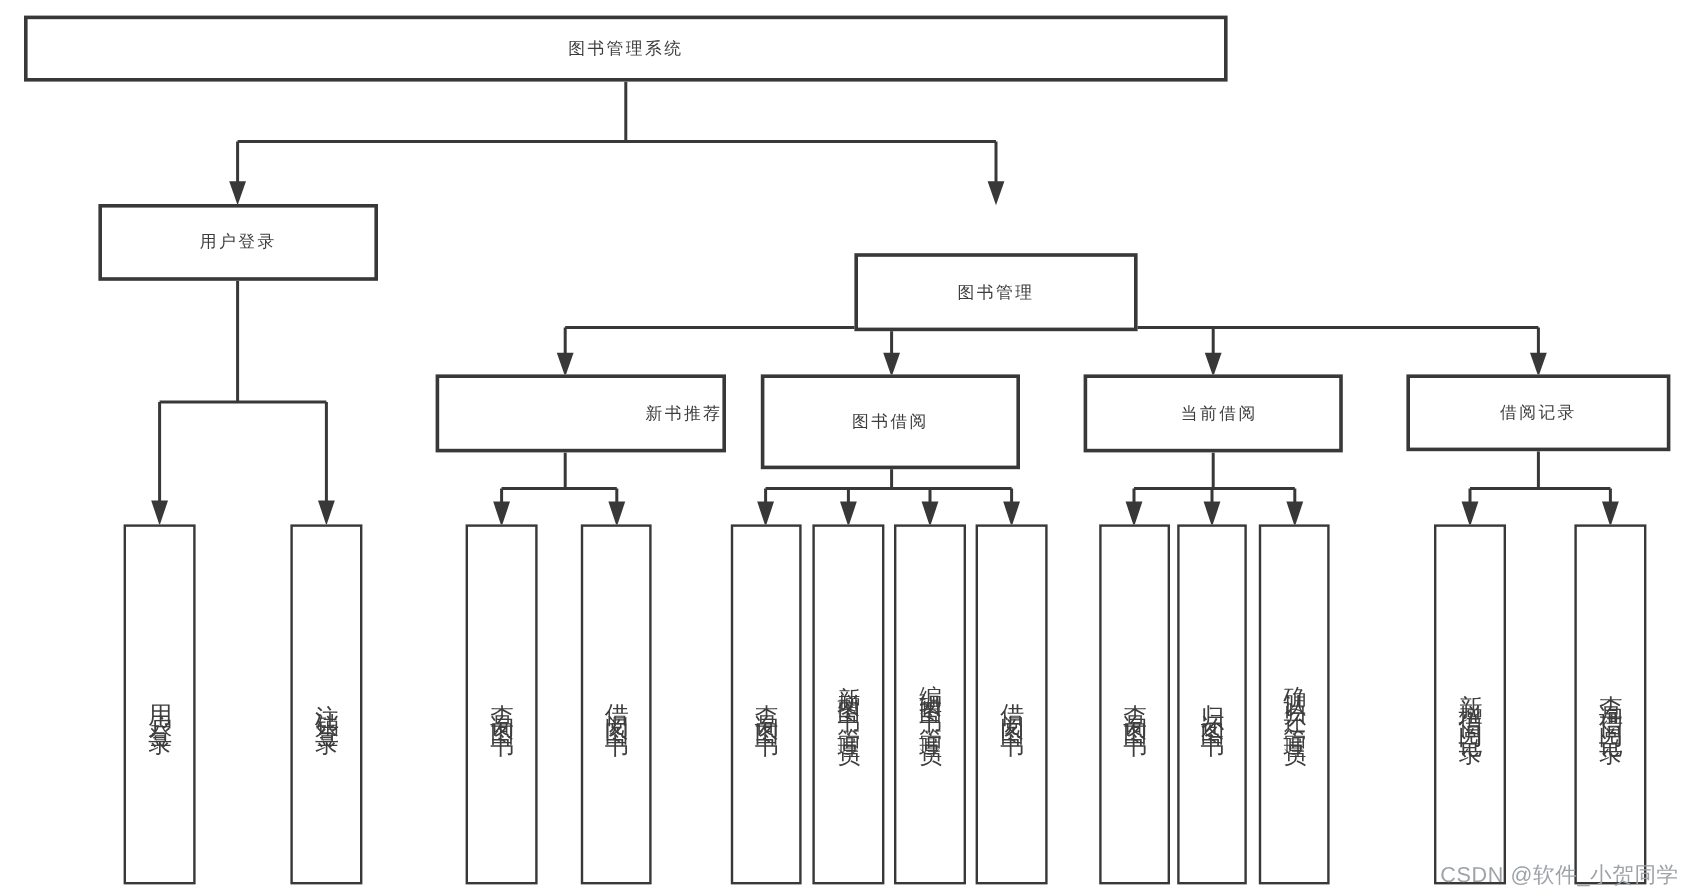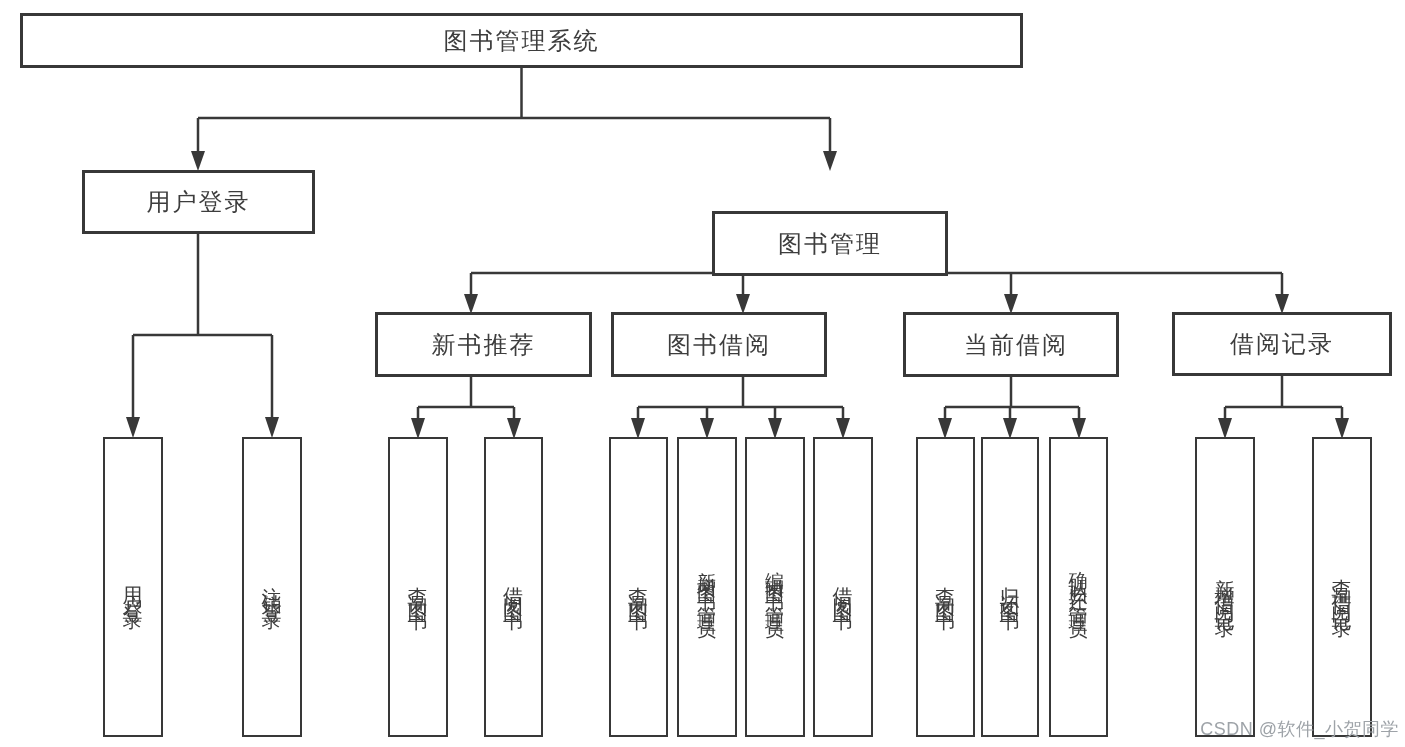--- a/index.html
+++ b/index.html
@@ -29,30 +29,30 @@
   .carrow { fill: var(--line); stroke: none; }
 
   
   .hbox {
     position: absolute;
     border: 3px solid var(--line);
     background: var(--background);
     display: flex;
     align-items: center;
     justify-content: center;
-    font-size: 24px;
+    font-size: 14px;
     letter-spacing: 2px;
     color: var(--text);
     white-space: nowrap;
   }
   #node-root          { left: 20px;   top: 13px;  width: 1003px; height: 55px; }
   #node-user-login    { left: 82px;   top: 170px; width: 233px;  height: 64px; }
   #node-book-mgmt     { left: 712px;  top: 169px; width: 236px;  height: 65px; margin-top: 42px; }
-  #node-new-book      { left: 375px;  top: 312px; width: 217px;  height: 65px; }
-  #node-book-borrow   { left: 611px;  top: 312px; width: 216px;  height: 65px; }
+  #node-new-book      { left: 363px;  top: 312px; width: 242px;  height: 65px; justify-content: flex-end; }
+  #node-book-borrow   { left: 634px;  top: 312px; width: 216px;  height: 79px; }
   #node-current-borrow{ left: 903px;  top: 312px; width: 216px;  height: 65px; padding-left: 10px; }
   #node-borrow-record { left: 1172px; top: 312px; width: 220px;  height: 64px; }
 
   
   .vbox {
     position: absolute;
     top: 437px;
     height: 300px;
     border: 2px solid var(--line);
     background: var(--background);

